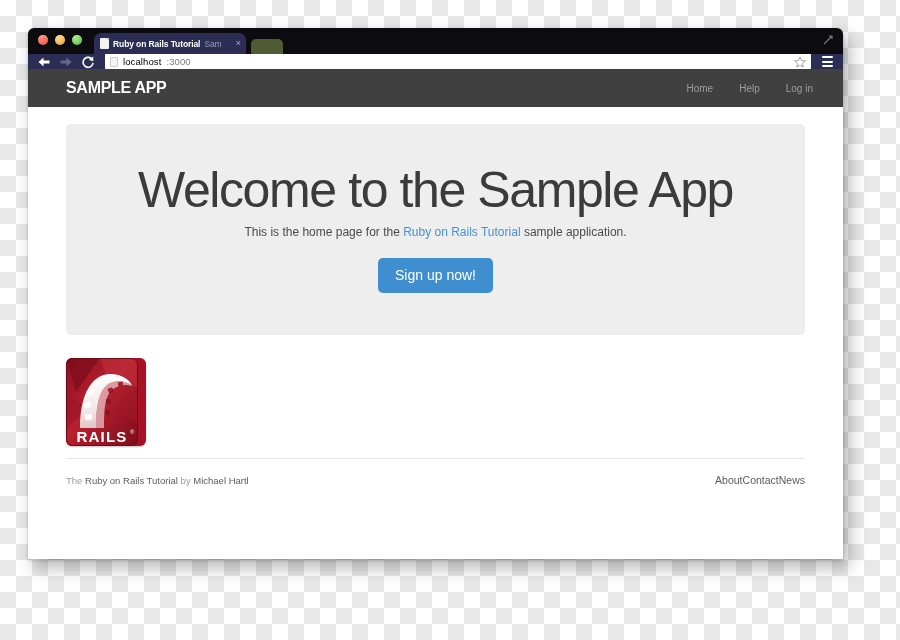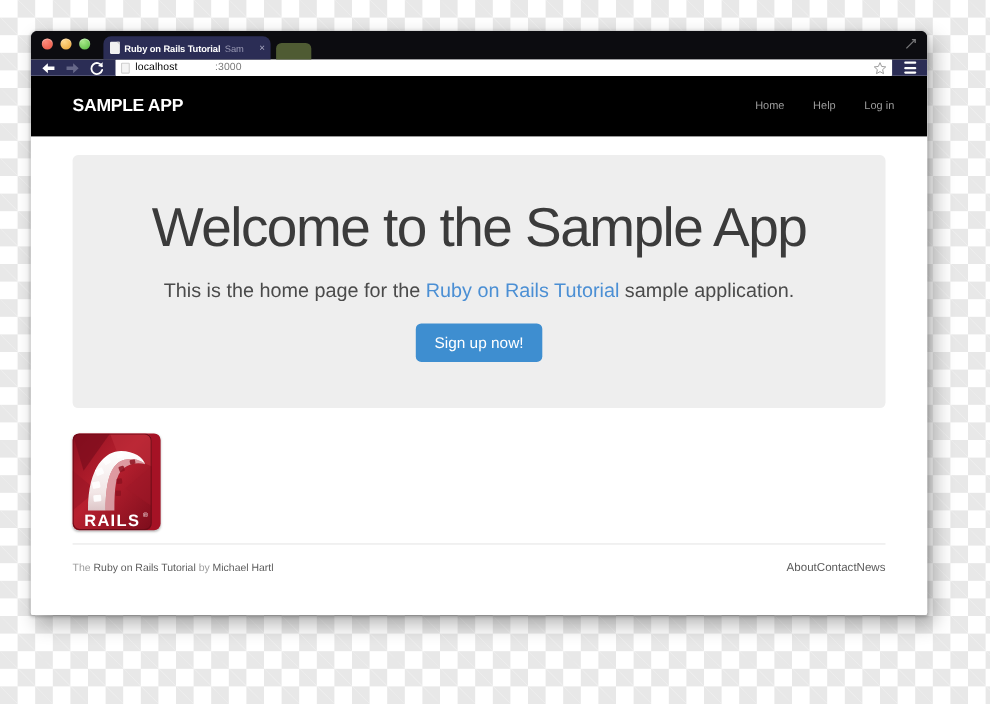--- a/index.html
+++ b/index.html
@@ -167,21 +167,21 @@
     border: 1px solid #cfcfcf;
     border-radius: 1px;
     flex: 0 0 auto;
   }
   .url-text {
     font-size: 9.5px;
     color: #000000;
     white-space: nowrap;
     letter-spacing: 0.1px;
   }
-  .url-port { color: #7a7a7a; margin-left: 29px; }
+  .url-port { color: #7a7a7a; }
   .star-icon { margin-left: auto; flex: 0 0 auto; }
   .star-icon svg { display: block; }
 
   .menu-btn {
     width: 17px;
     height: 17px;
     display: flex;
     flex-direction: column;
     justify-content: center;
     gap: 2.5px;
@@ -198,22 +198,22 @@
   
   .viewport {
     flex: 1 1 auto;
     background: #ffffff;
     overflow: hidden;
     position: relative;
   }
 
   
   .site-navbar {
-    height: 55px;
-    background: #000000;
+    height: 38px;
+    background: #404040;
     display: flex;
     align-items: center;
     padding: 0 30px 0 38px;
   }
   .brand {
     font-size: 16px;
     font-weight: bold;
     color: #ffffff;
     letter-spacing: -0.3px;
   }
@@ -241,22 +241,22 @@
     text-align: center;
   }
   .hero-title {
     font-size: 50px;
     font-weight: normal;
     color: #3b3b3b;
     letter-spacing: -1.4px;
     line-height: 1.06;
   }
   .hero-sub {
-    margin-top: 20px;
-    font-size: 18px;
+    margin-top: 8px;
+    font-size: 12px;
     color: #4a4a4a;
     font-weight: normal;
   }
   .hero-sub a {
     color: #4b8fd4;
     text-decoration: none;
   }
   .signup-btn {
     display: inline-block;
     margin-top: 19px;

